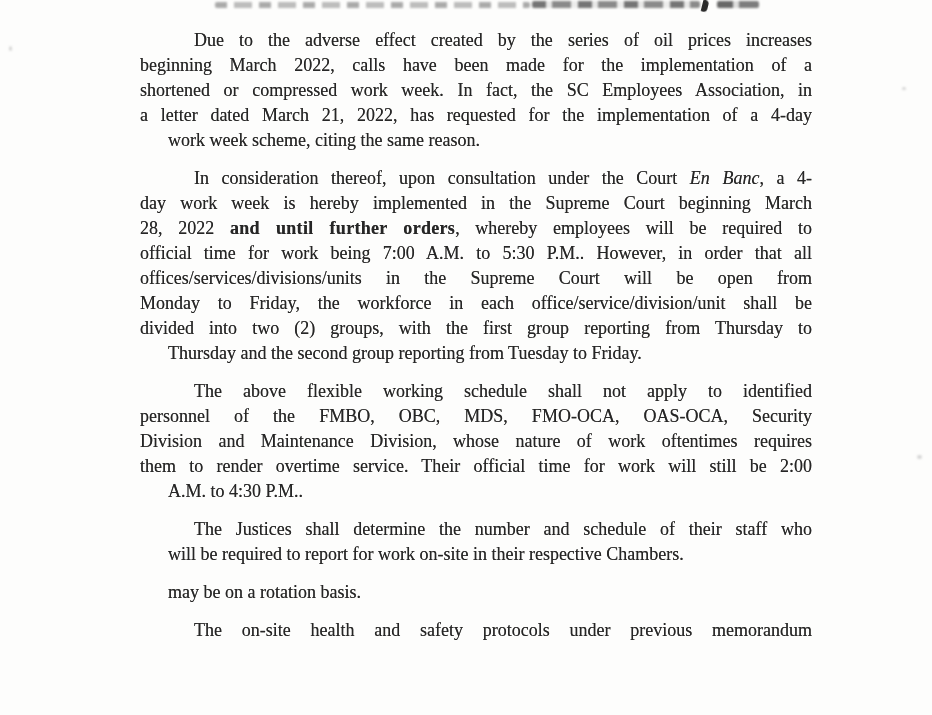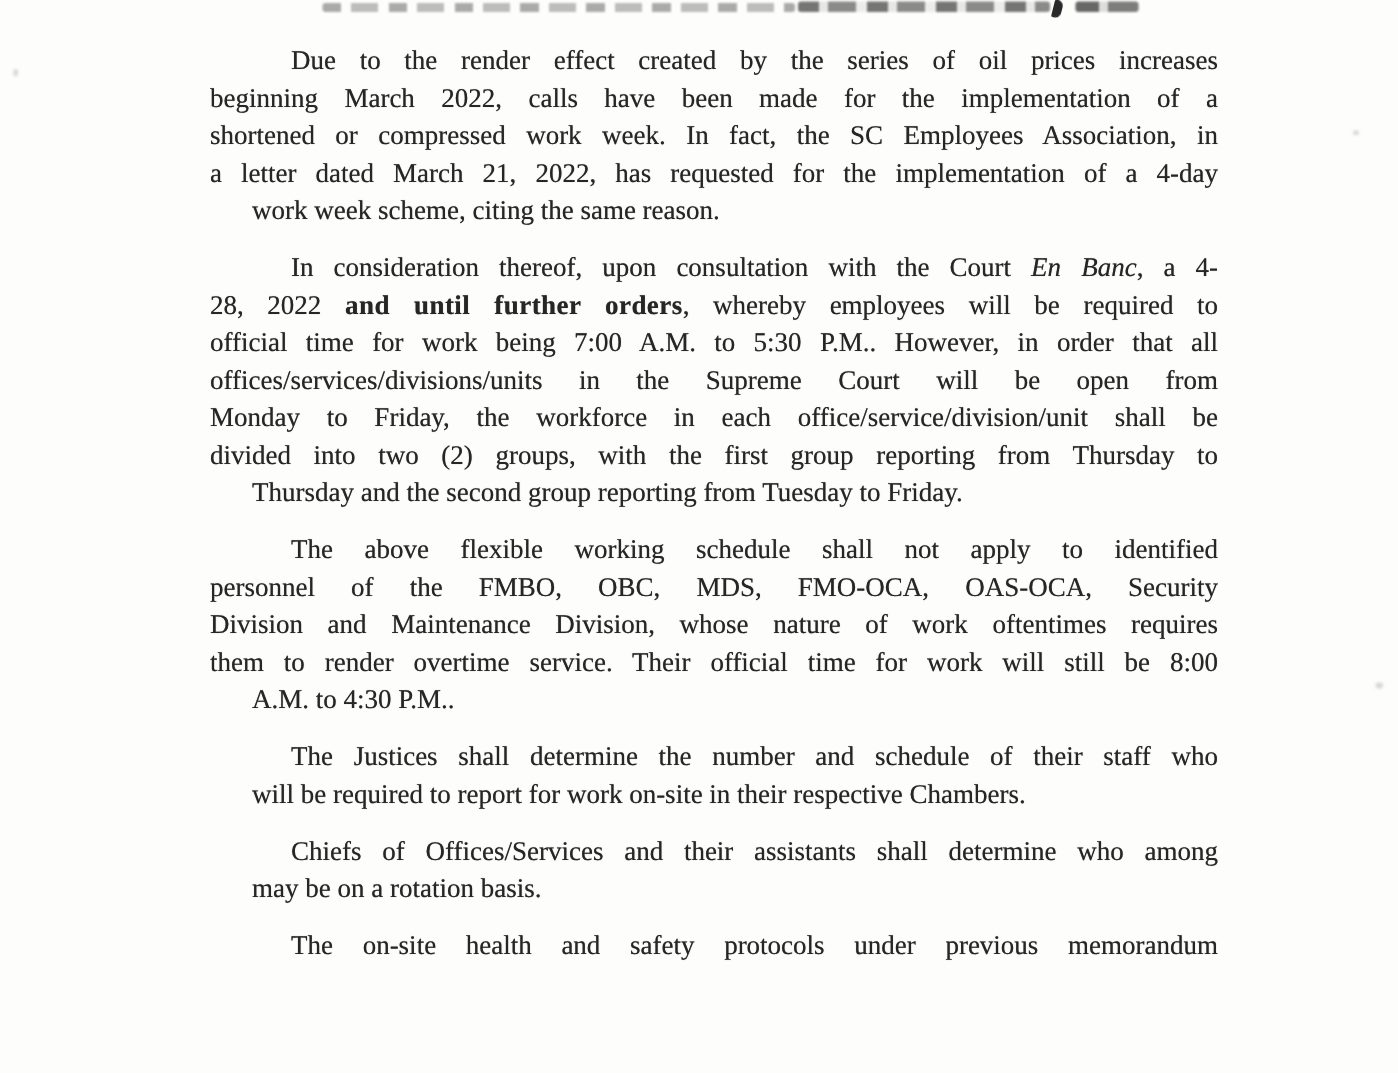--- a/index.html
+++ b/index.html
@@ -97,48 +97,48 @@
     <div class="frag frag-comma"></div>
     <div class="frag frag-c"></div>
   </div>
 
   <div class="speck speck-1"></div>
   <div class="speck speck-2"></div>
   <div class="speck speck-3"></div>
 
   <div class="text-col" style="color: rgb(38, 38, 38);">
       <div class="para">
-        <div class="line indent"><span>Due to the render effect created by the series of oil prices increases</span></div>
+        <div class="line indent"><span>Due to the adverse effect created by the series of oil prices increases</span></div>
         <div class="line"><span>beginning March 2022, calls have been made for the implementation of a</span></div>
         <div class="line"><span>shortened or compressed work week. In fact, the SC Employees Association, in</span></div>
         <div class="line"><span>a letter dated March 21, 2022, has requested for the implementation of a 4-day</span></div>
         <div class="line noj"><span>work week scheme, citing the same reason.</span></div>
       </div>
       <div class="para">
-        <div class="line indent"><span>In consideration thereof, upon consultation with the Court </span><span class="seg-i">En Banc</span><span>, a 4-</span></div>
+        <div class="line indent"><span>In consideration thereof, upon consultation under the Court </span><span class="seg-i">En Banc</span><span>, a 4-</span></div>
+        <div class="line"><span>day work week is hereby implemented in the Supreme Court beginning March</span></div>
         <div class="line"><span>28, 2022 </span><span class="seg-bi">and until further orders</span><span>, whereby employees will be required to</span></div>
         <div class="line"><span>official time for work being 7:00 A.M. to 5:30 P.M.. However, in order that all</span></div>
         <div class="line"><span>offices/services/divisions/units in the Supreme Court will be open from</span></div>
         <div class="line"><span>Monday to Friday, the workforce in each office/service/division/unit shall be</span></div>
         <div class="line"><span>divided into two (2) groups, with the first group reporting from Thursday to</span></div>
         <div class="line noj"><span>Thursday and the second group reporting from Tuesday to Friday.</span></div>
       </div>
       <div class="para">
         <div class="line indent"><span>The above flexible working schedule shall not apply to identified</span></div>
         <div class="line"><span>personnel of the FMBO, OBC, MDS, FMO-OCA, OAS-OCA, Security</span></div>
         <div class="line"><span>Division and Maintenance Division, whose nature of work oftentimes requires</span></div>
-        <div class="line"><span>them to render overtime service. Their official time for work will still be 8:00</span></div>
+        <div class="line"><span>them to render overtime service. Their official time for work will still be 2:00</span></div>
         <div class="line noj"><span>A.M. to 4:30 P.M..</span></div>
       </div>
       <div class="para">
         <div class="line indent"><span>The Justices shall determine the number and schedule of their staff who</span></div>
         <div class="line noj"><span>will be required to report for work on-site in their respective Chambers.</span></div>
       </div>
       <div class="para">
-        <div class="line indent"><span>Chiefs of Offices/Services and their assistants shall determine who among</span></div>
         <div class="line noj"><span>may be on a rotation basis.</span></div>
       </div>
       <div class="para">
         <div class="line indent"><span>The on-site health and safety protocols under previous memorandum</span></div>
       </div>
     </div>
 
 </div>
 
 </body></html>

